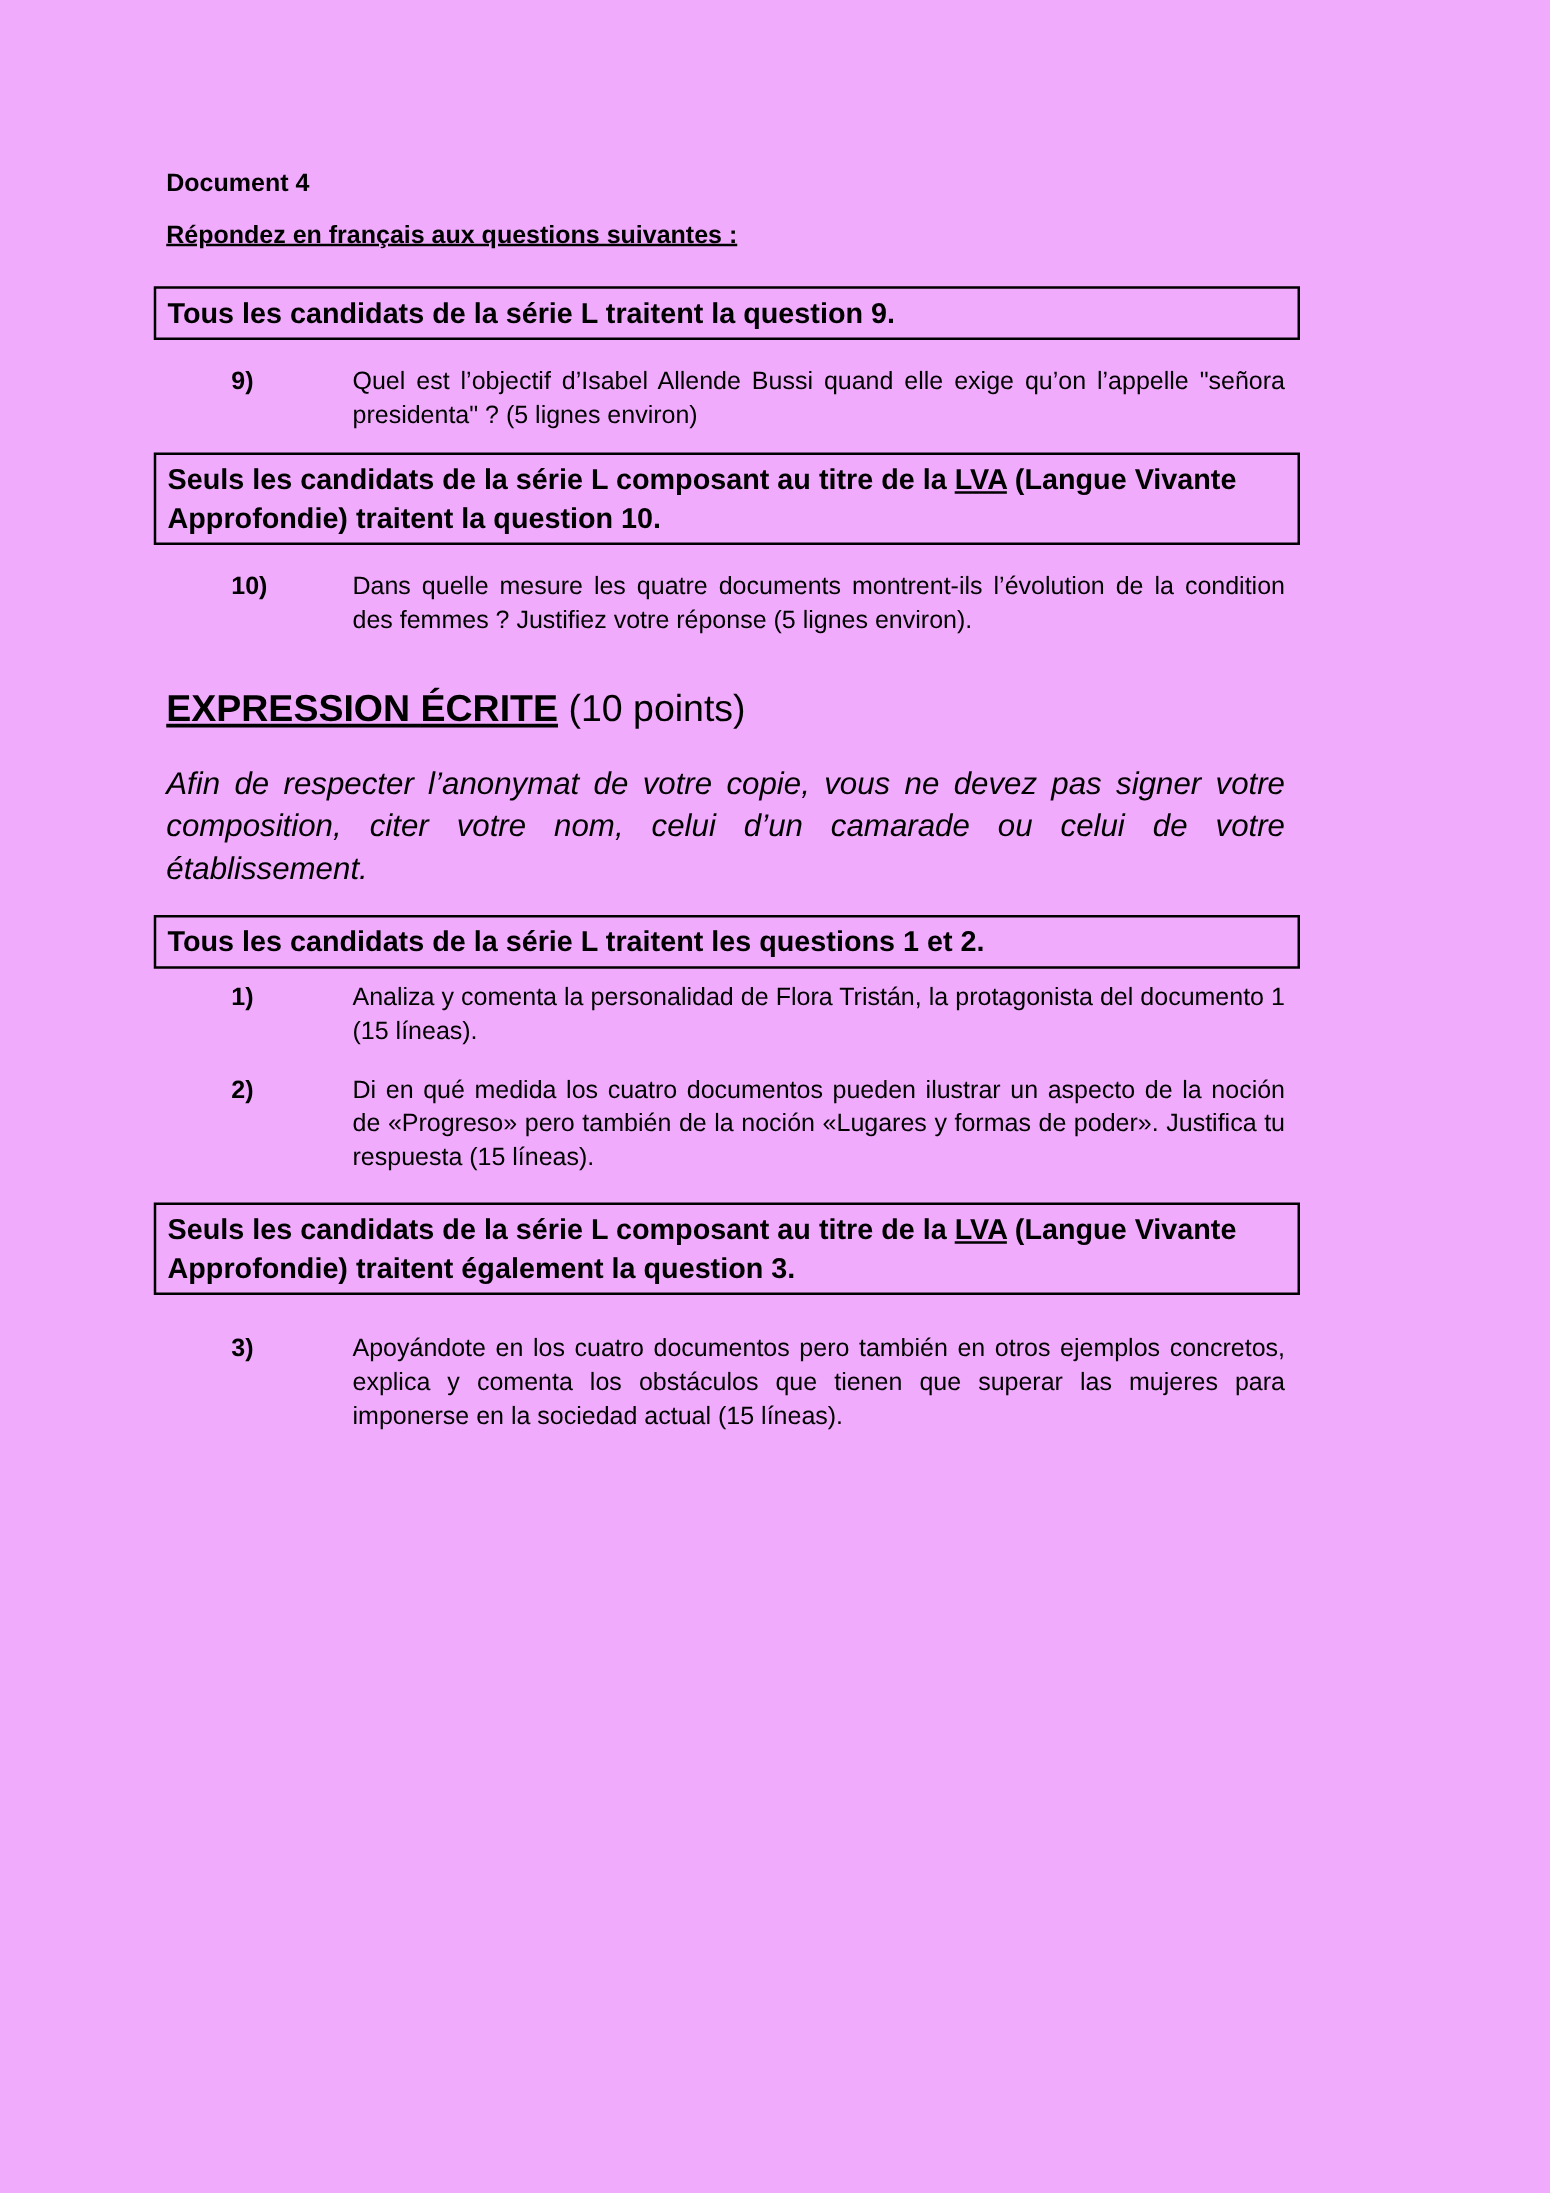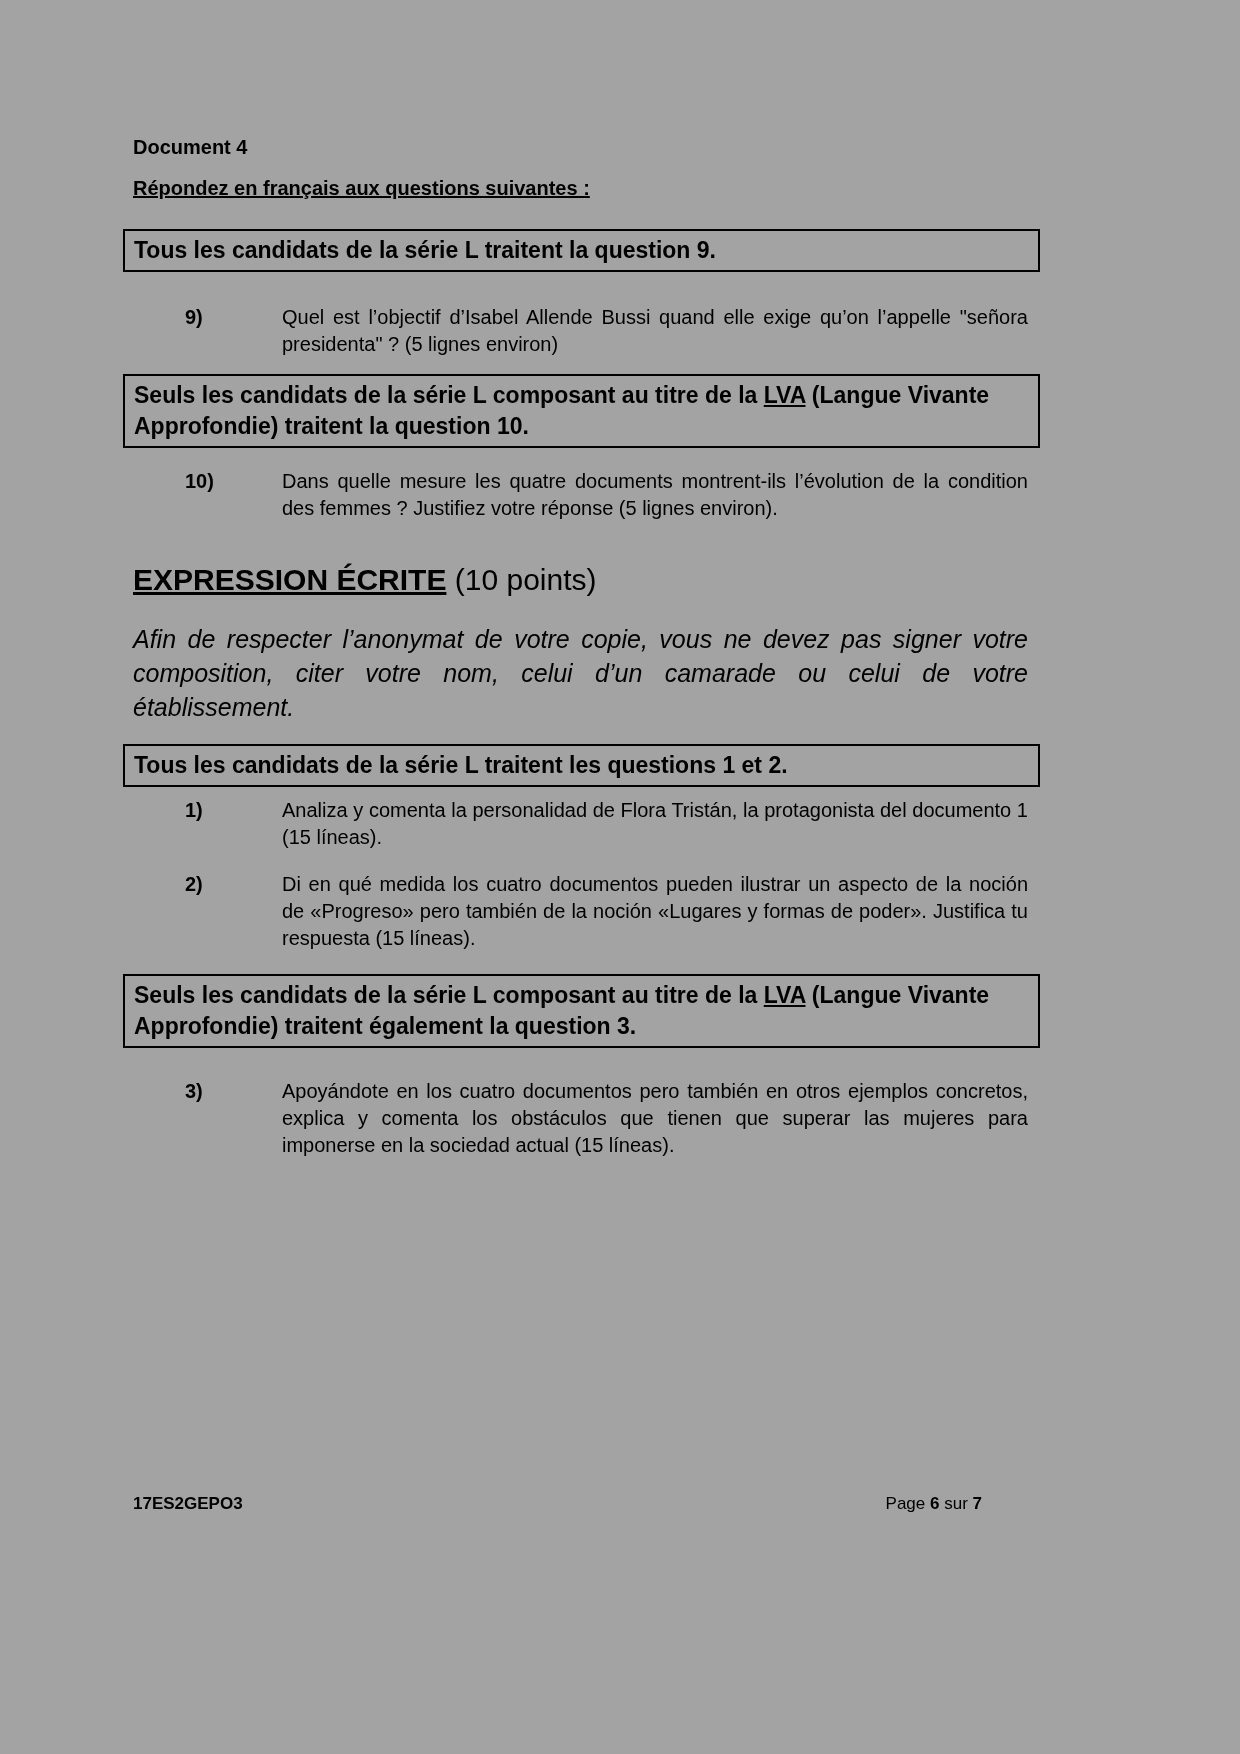--- a/index.html
+++ b/index.html
@@ -4,21 +4,21 @@
 <style>
   html, body {
     margin: 0;
     padding: 0;
     background: #ffffff;
   }
   .page {
     position: relative;
     width: 1240px;
     height: 1754px;
-    background: #a3a3a3;
+    background: #f0abfc;
     box-sizing: border-box;
     padding: 134px 212px 0 133px;
     font-family: "Liberation Sans", sans-serif;
     color: #000000;
   }
   .doc-label {
     font-size: 20px;
     font-weight: bold;
     line-height: 27px;
     margin: 0 0 14px 0;
@@ -32,21 +32,21 @@
   }
   .banner {
     border: 2px solid #000000;
     padding: 4px 9px;
     font-size: 23px;
     font-weight: bold;
     line-height: 31px;
     margin: 0 -12px 0 -10px;
   }
   .banner .u { text-decoration: underline; }
-  .mb-q9    { margin-bottom: 32px; }
+  .mb-q9    { margin-bottom: 20px; }
   .mb-after-q9 { margin-bottom: 16px; }
   .mb-banner2  { margin-bottom: 20px; }
   .question {
     display: flex;
     margin-left: 52px;
     font-size: 20px;
     line-height: 27px;
   }
   .qnum {
     width: 53px;
@@ -147,18 +147,14 @@
 
   <div class="banner" style="margin-bottom: 30px;">
     <span>Seuls les candidats de la série L composant au titre de la </span><span class="u">LVA</span><span> (Langue Vivante Approfondie) traitent également la question 3.</span>
   </div>
 
   <div class="question">
     <span class="qnum">3)</span>
     <span class="qtext">Apoyándote en los cuatro documentos pero también en otros ejemplos concretos, explica y comenta los obstáculos que tienen que superar las mujeres para imponerse en la sociedad actual (15 líneas).</span>
   </div>
 
-  <div class="footer">
-    <span class="code">17ES2GEPO3</span>
-    <span><span>Page </span><span class="b">6</span><span> sur </span><span class="b">7</span></span>
-  </div>
 
 </div>
 
 </body></html>

